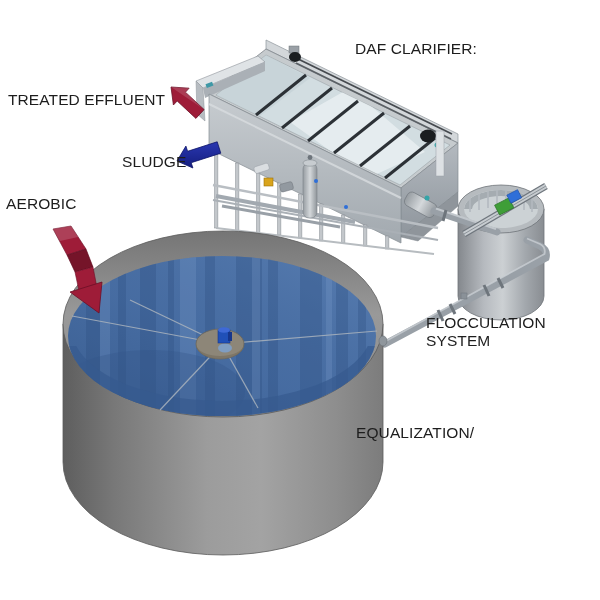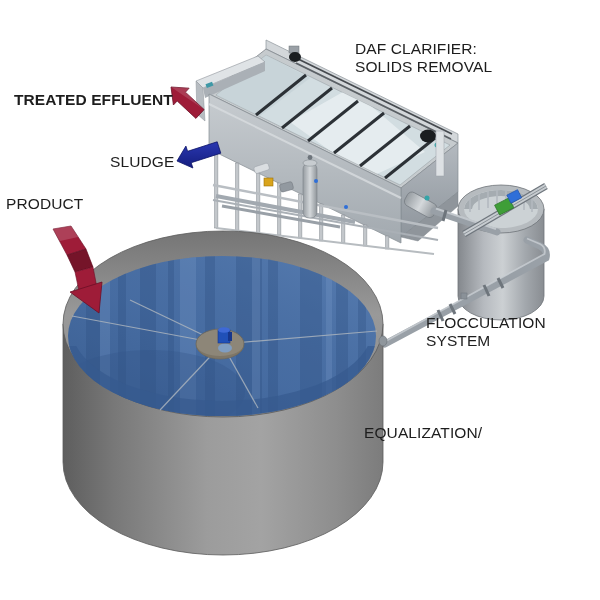--- a/index.html
+++ b/index.html
@@ -245,34 +245,33 @@
   <g>
     <polygon points="53,229 71,226 86,249 67,255" stroke="#6b0f26" stroke-width="0.6" fill="#9e1c38"></polygon>
     <polygon points="53,229 71,226 78,237 60,241" fill="#ffffff" opacity="0.16"></polygon>
     <polygon points="67,255 86,249 93,267 75,272" stroke="#6b0f26" stroke-width="0.6" fill="#9e1c38"></polygon>
     <polygon points="67,255 86,249 93,267 75,272" fill="#000000" opacity="0.26"></polygon>
     <polygon points="75,272 93,267 97,288 79,291" stroke="#6b0f26" stroke-width="0.6" fill="#9e1c38"></polygon>
     <polygon points="70,292 102,282 99,313" stroke="#6b0f26" stroke-width="0.8" fill="#9e1c38"></polygon>
   </g>
 </svg>
 
-<div class="lbl" style="left:14px;top:91px;font-weight:bold;">TREATED EFFLUENT</div>
-
-<div class="lbl" style="left:110px;top:153px;text-align:center;">SLUDGE</div>
+<div class="lbl" style="left:8px;top:91px;">TREATED EFFLUENT</div>
+
+<div class="lbl" style="left:122px;top:153px;text-align:center;">SLUDGE</div>
 
 <div class="lbl center" style="left:6px;top:195px;width:145px;">
-  <div>PRODUCT</div>
+  <div>AEROBIC</div>
 </div>
 
 <div class="lbl center" style="left:355px;top:40px;width:200px;">
   <div>DAF CLARIFIER:</div>
-  <div>SOLIDS REMOVAL</div>
 </div>
 
 <div class="lbl center" style="left:426px;top:314px;width:180px;">
   <div>FLOCCULATION</div>
   <div>SYSTEM</div>
 </div>
 
-<div class="lbl center" style="left:364px;top:424px;width:180px;">
+<div class="lbl center" style="left:356px;top:424px;width:180px;">
   <div>EQUALIZATION/</div>
 </div>
 </div>
 
 </body></html>

